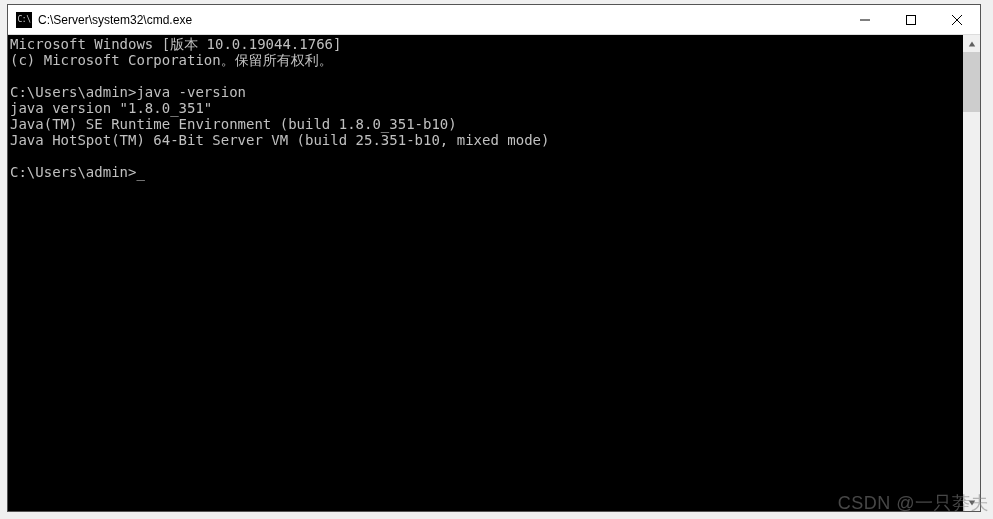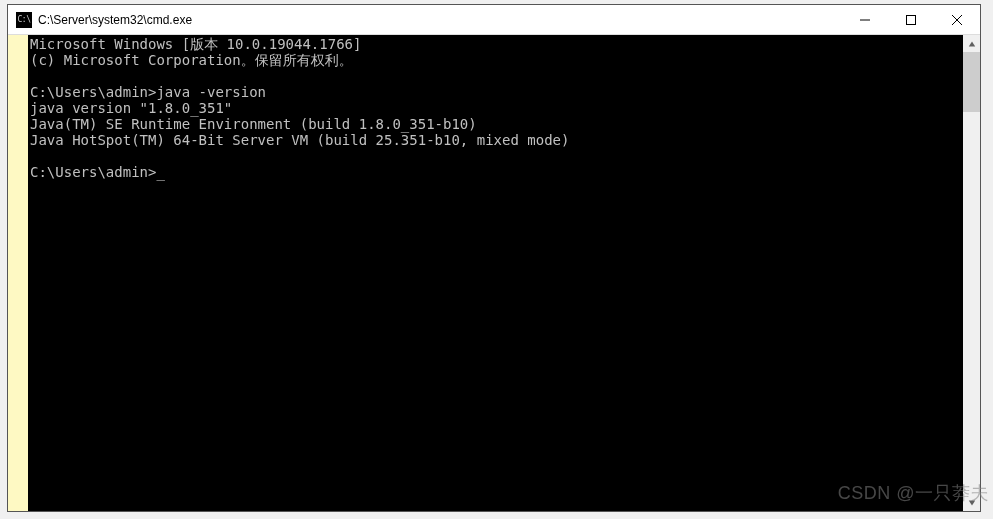--- a/index.html
+++ b/index.html
@@ -73,23 +73,22 @@
       cursor: pointer;
       font-family: inherit;
     }
     .win-btn svg {
       width: 10px;
       height: 10px;
     }
     .client-area {
       flex: 1;
       display: flex;
-      background: #fef9c3;
+      background: #0ea5e9;
       min-height: 0;
-      padding-left: 20px;
     }
     .console {
       flex: 1;
       background: #000000;
       color: #c0c0c0;
       font-family: "NSimSun", "SimSun", "Consolas", monospace;
       font-size: 14px;
       line-height: 16px;
       padding: 1px 2px;
       white-space: pre;
@@ -123,21 +122,21 @@
       position: absolute;
       top: 0;
       left: 0;
       right: 0;
       height: 60px;
       background: #cdcdcd;
     }
     .watermark {
       position: absolute;
       right: 4px;
-      bottom: 14px;
+      bottom: 4px;
       font-size: 18px;
       color: rgba(130,130,130,0.55);
       font-family: "Microsoft YaHei", Arial, sans-serif;
       pointer-events: none;
       letter-spacing: 0.5px;
     }
     .cursor {
       display:inline-block;
     }
   </style>

